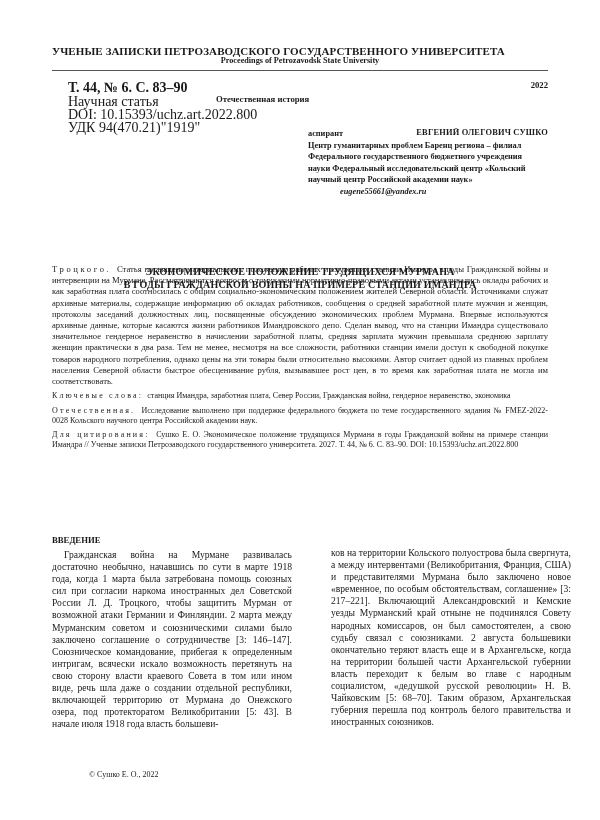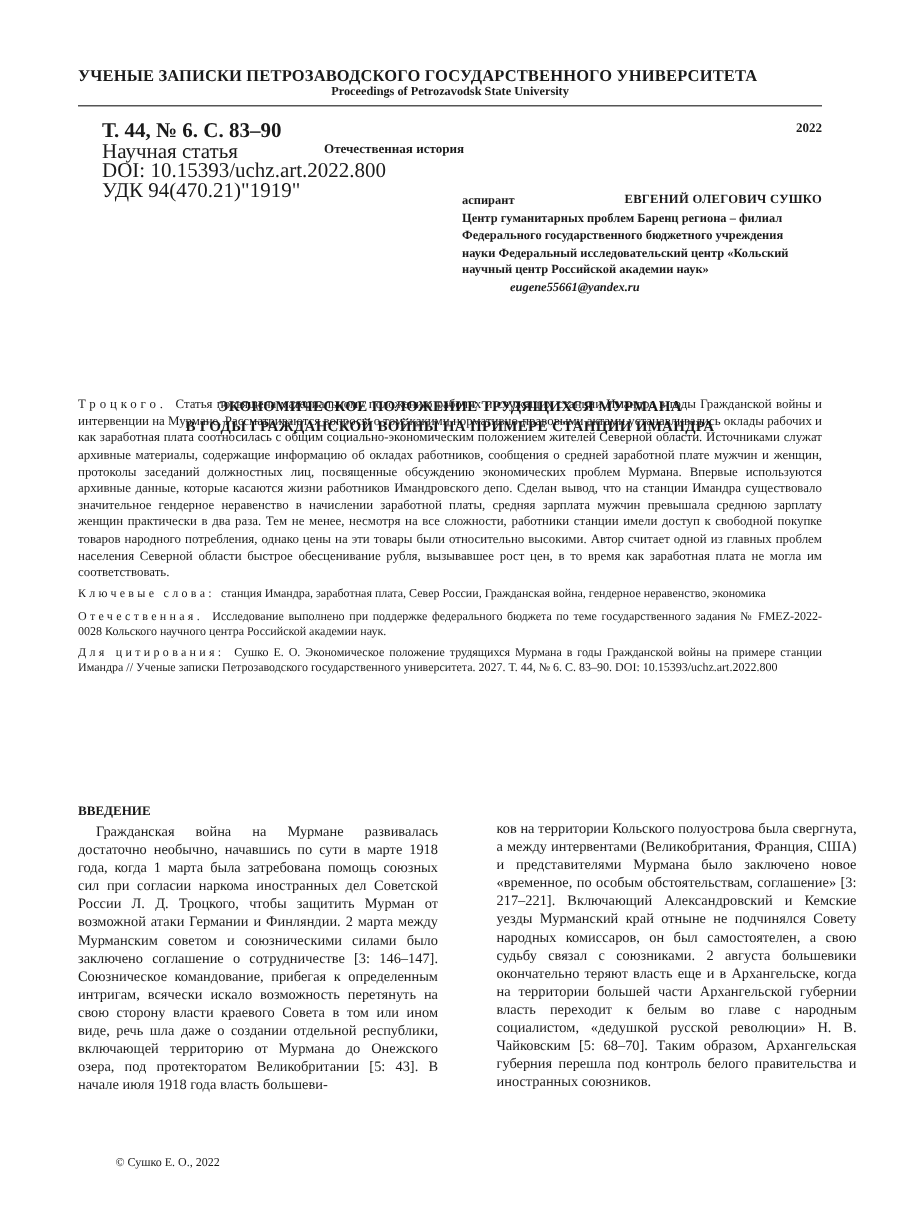--- a/index.html
+++ b/index.html
@@ -50,21 +50,21 @@
     .section-heading {
       position: absolute; top: 535px; left: 0; font-weight: bold; font-size: 8.7px;
     }
     .col {
       position: absolute; top: 549px; width: 240px; font-size: 9.6px; line-height: 12.1px;
       text-align: justify;
     }
     .col-left { left: 0; }
     .col-right { left: 256px; top: 547px; margin-left: 23px; }
     .col .indent { text-indent: 12px; }
-    .copyright { position: absolute; top: 770px; left: 4px; font-size: 8px; padding-left: 21px; }
+    .copyright { position: absolute; top: 770px; left: 16px; font-size: 8px; padding-left: 21px; }
   </style>
 </head>
 <body>
 
 <div class="page">
   <div class="journal-title">УЧЕНЫЕ ЗАПИСКИ ПЕТРОЗАВОДСКОГО ГОСУДАРСТВЕННОГО УНИВЕРСИТЕТА</div>
   <div class="journal-subtitle">Proceedings of Petrozavodsk State University</div>
   <div class="header-rule"></div>
 
   <div class="meta-line vol">Т. 44, № 6. С. 83–90</div>

